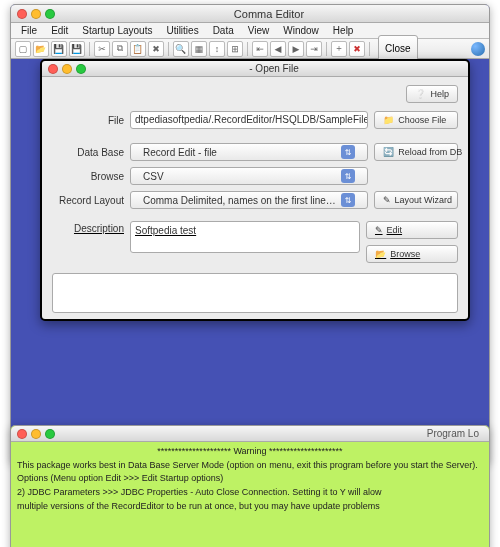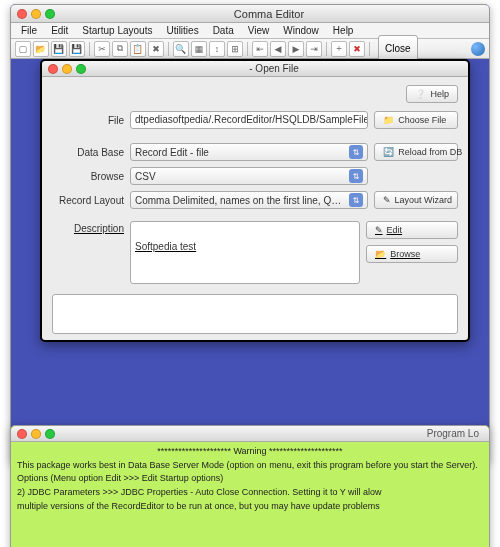--- a/index.html
+++ b/index.html
@@ -23,26 +23,26 @@
   
   .workspace { position:absolute; top:54px; left:0; right:0; bottom:0; background:#4551b4;}
   
   .open-file-win { position:absolute; top:0px; left:29px; width:430px; background:#ececec; border:2px solid #000000; border-radius:5px; box-shadow:0 4px 12px rgba(0,0,0,0.4);}
   .ofw-title { height:16px; background:linear-gradient(#f6f6f6,#d8d8d8); border-bottom:1px solid #aaa; border-radius:5px 5px 0 0; display:flex;align-items:center;padding:0 6px;}
   .ofw-title .title { flex:1;text-align:center;font-size:10px;color:#333;}
   .ofw-body { padding:8px 10px 6px 10px;}
   .row { display:flex; align-items:center; margin-bottom:6px; gap:6px;}
   .lbl { width:72px; text-align:right; font-size:10px; color:#333;}
   .field { flex:1; height:18px; border:1px solid #aaa; border-radius:3px; background:#fff; font-size:10px; padding:2px 4px; color:#333; overflow:hidden; white-space:nowrap;}
-  .combo { flex:1; height:18px; border:1px solid #aaa; border-radius:3px; background:linear-gradient(#fefefe,#e9e9e9); font-size:10px; padding:2px 4px; color:#333; display:flex; align-items:center; justify-content:space-between; overflow:hidden;}
+  .combo { flex:1; height:18px; border:1px solid #aaa; border-radius:3px; background:linear-gradient(#fefefe,#e9e9e9); font-size:10px; padding:2px 12px; color:#333; display:flex; align-items:center; justify-content:space-between; overflow:hidden;}
   .combo-arrow { width:14px;height:14px;background:#6b8fd6;border-radius:3px;display:flex;align-items:center;justify-content:center;color:#fff;font-size:8px;flex-shrink:0;margin-left:4px;}
   .btn { height:18px; padding:2px 8px; border:1px solid #aaa; border-radius:3px; background:linear-gradient(#fff,#e6e6e6); font-size:9px; color:#333; display:flex;align-items:center;gap:4px; white-space:nowrap;}
   .btn-col { width:92px; display:flex; flex-direction:column; gap:6px;}
   .help-row { display:flex; justify-content:flex-end; margin-bottom:8px;}
-  .desc-box { flex:1; height:63px; border:1px solid #aaa; border-radius:3px; background:#fff; font-size:10px; padding:19px 4px; color:#333;}
+  .desc-box { flex:1; height:32px; border:1px solid #aaa; border-radius:3px; background:#fff; font-size:10px; padding:3px 4px; color:#333;}
   .lower-box { margin-top:10px; height:40px; border:1px solid #aaa; border-radius:3px; background:#fff;}
   
   .log-win { position:absolute; top:425px; left:10px; width:480px; height:132px; border:1px solid #999; border-radius:5px 5px 0 0; background:#bef264; box-shadow:0 2px 8px rgba(0,0,0,0.3); overflow:hidden;}
   .log-title { height:16px; background:linear-gradient(#f6f6f6,#d8d8d8); border-bottom:1px solid #aaa; border-radius:5px 5px 0 0; display:flex;align-items:center;padding:0 6px;}
   .log-title .title{flex:1;text-align:right;font-size:10px;color:#555;padding-right:4px;}
   .log-body { padding:4px 6px; font-size:9px; color:#222; line-height:1.3;}
   .log-body p { margin-bottom:2px;}
   .combo span:first-child { overflow:hidden; text-overflow:ellipsis; white-space:nowrap;}
 </style>
 </head>

